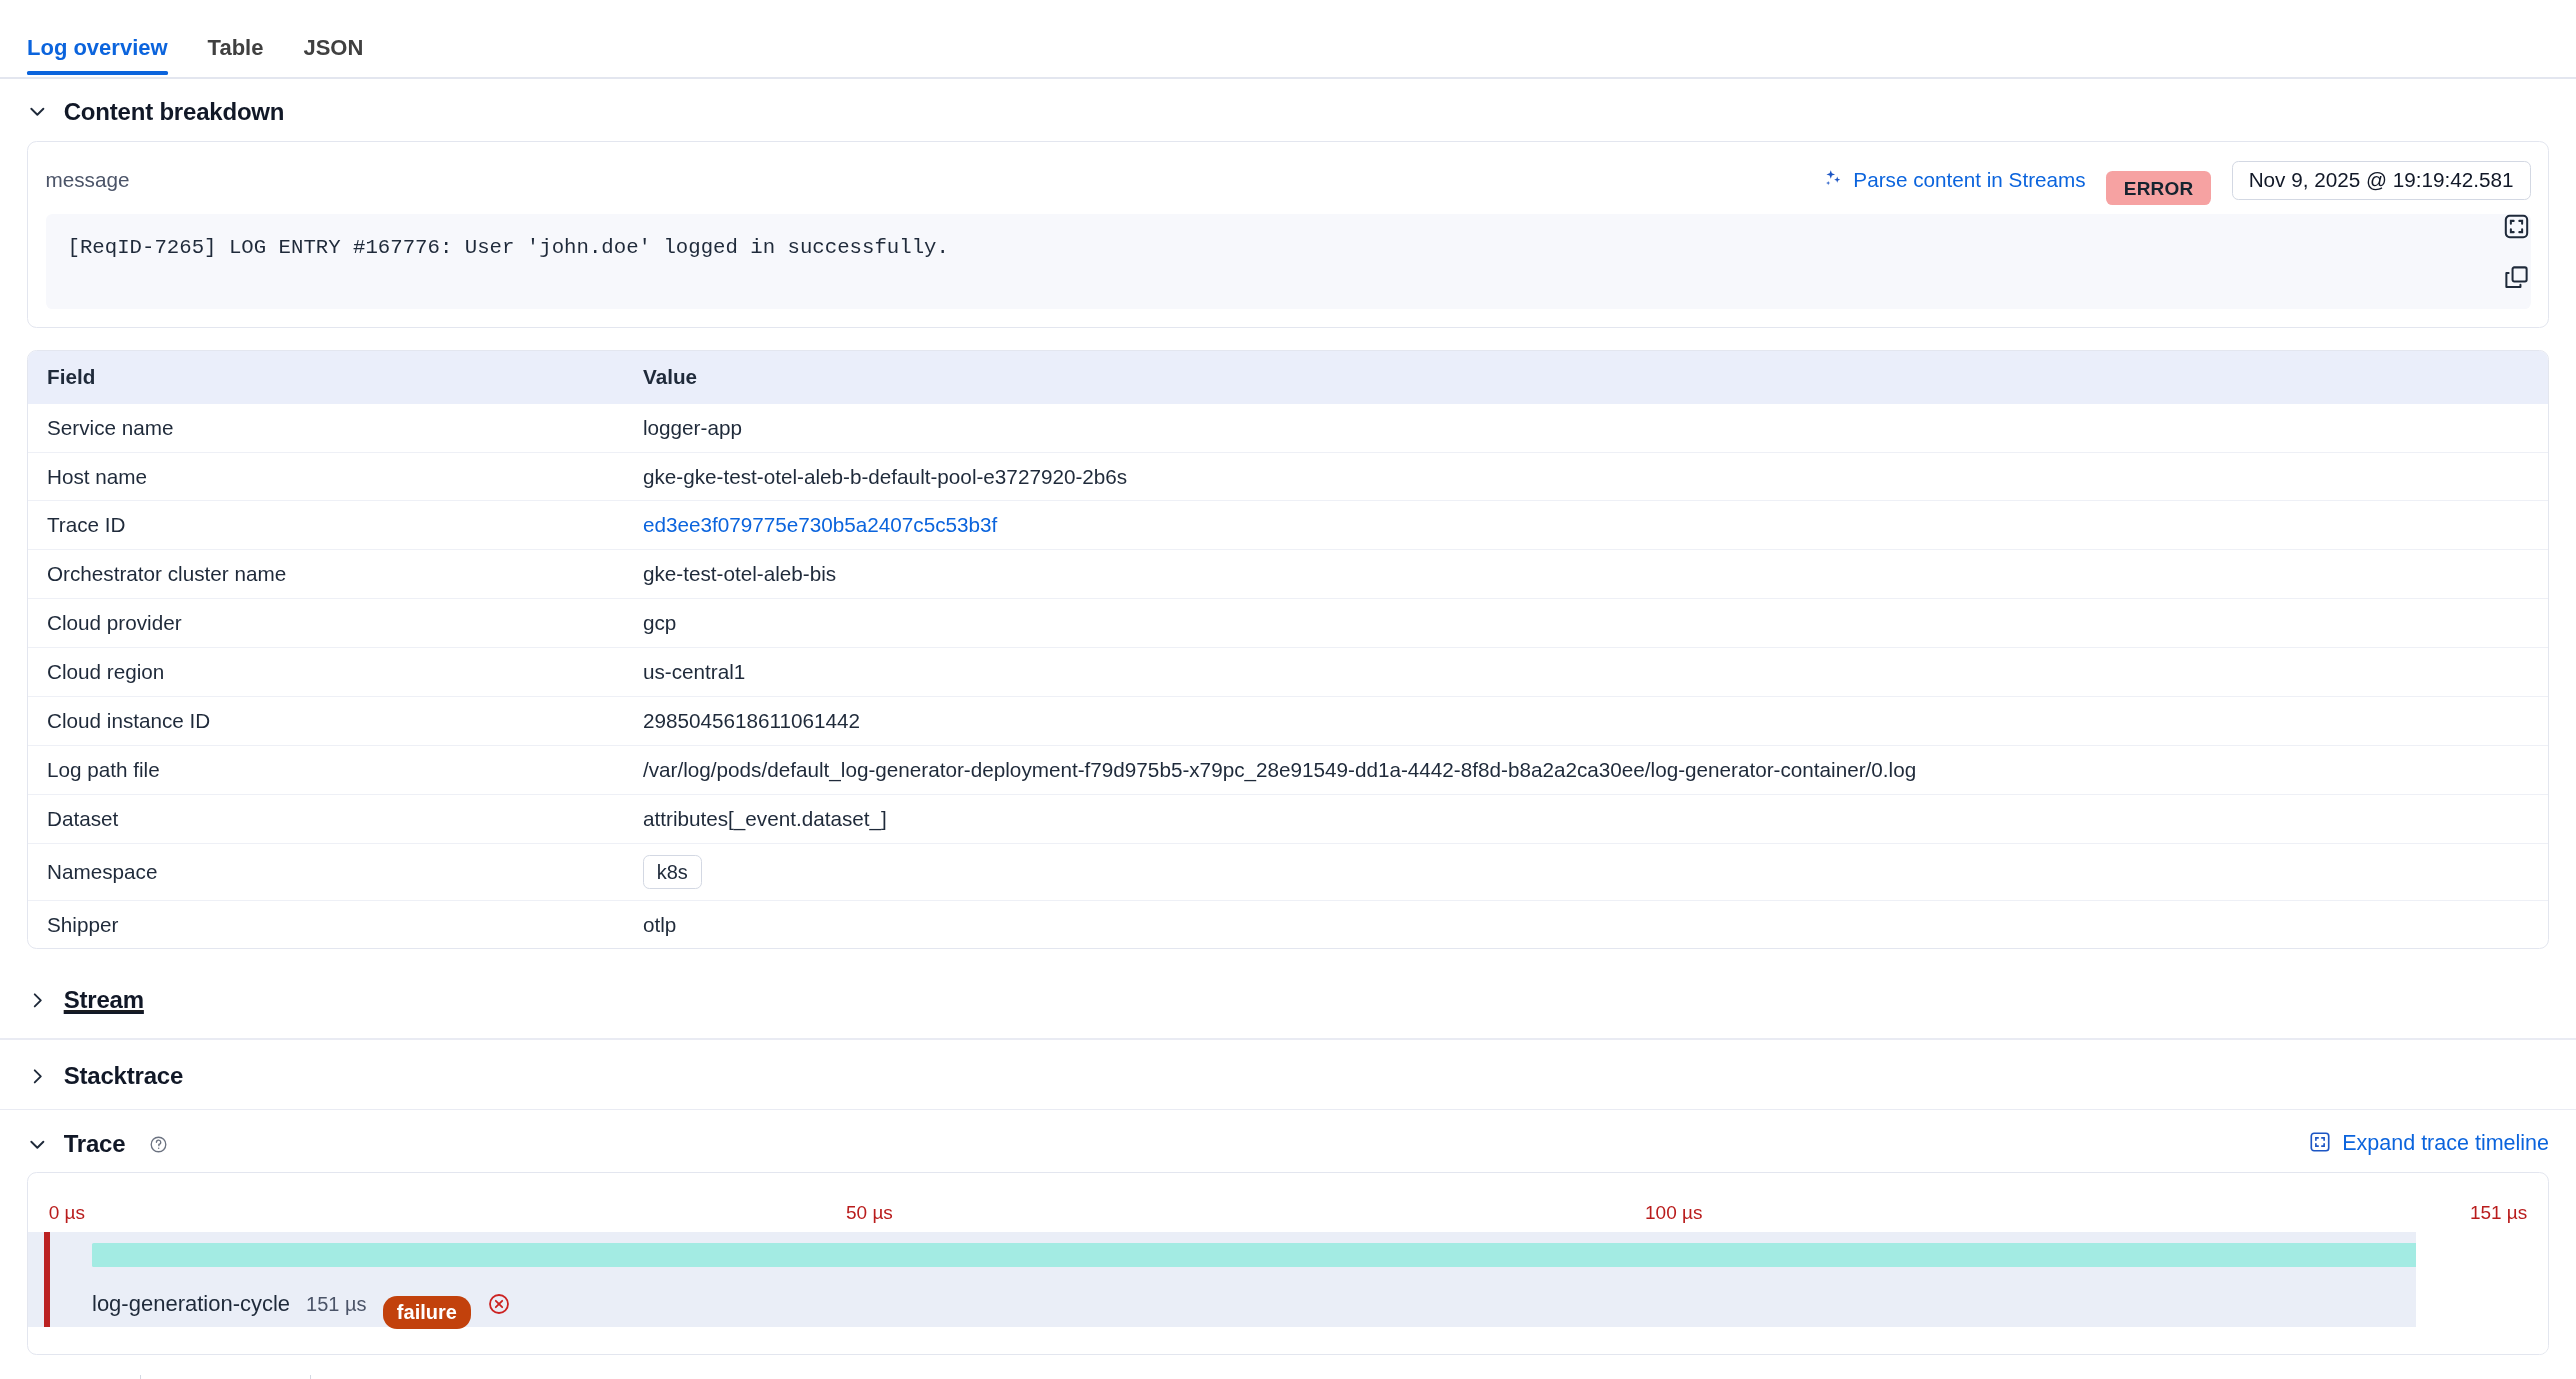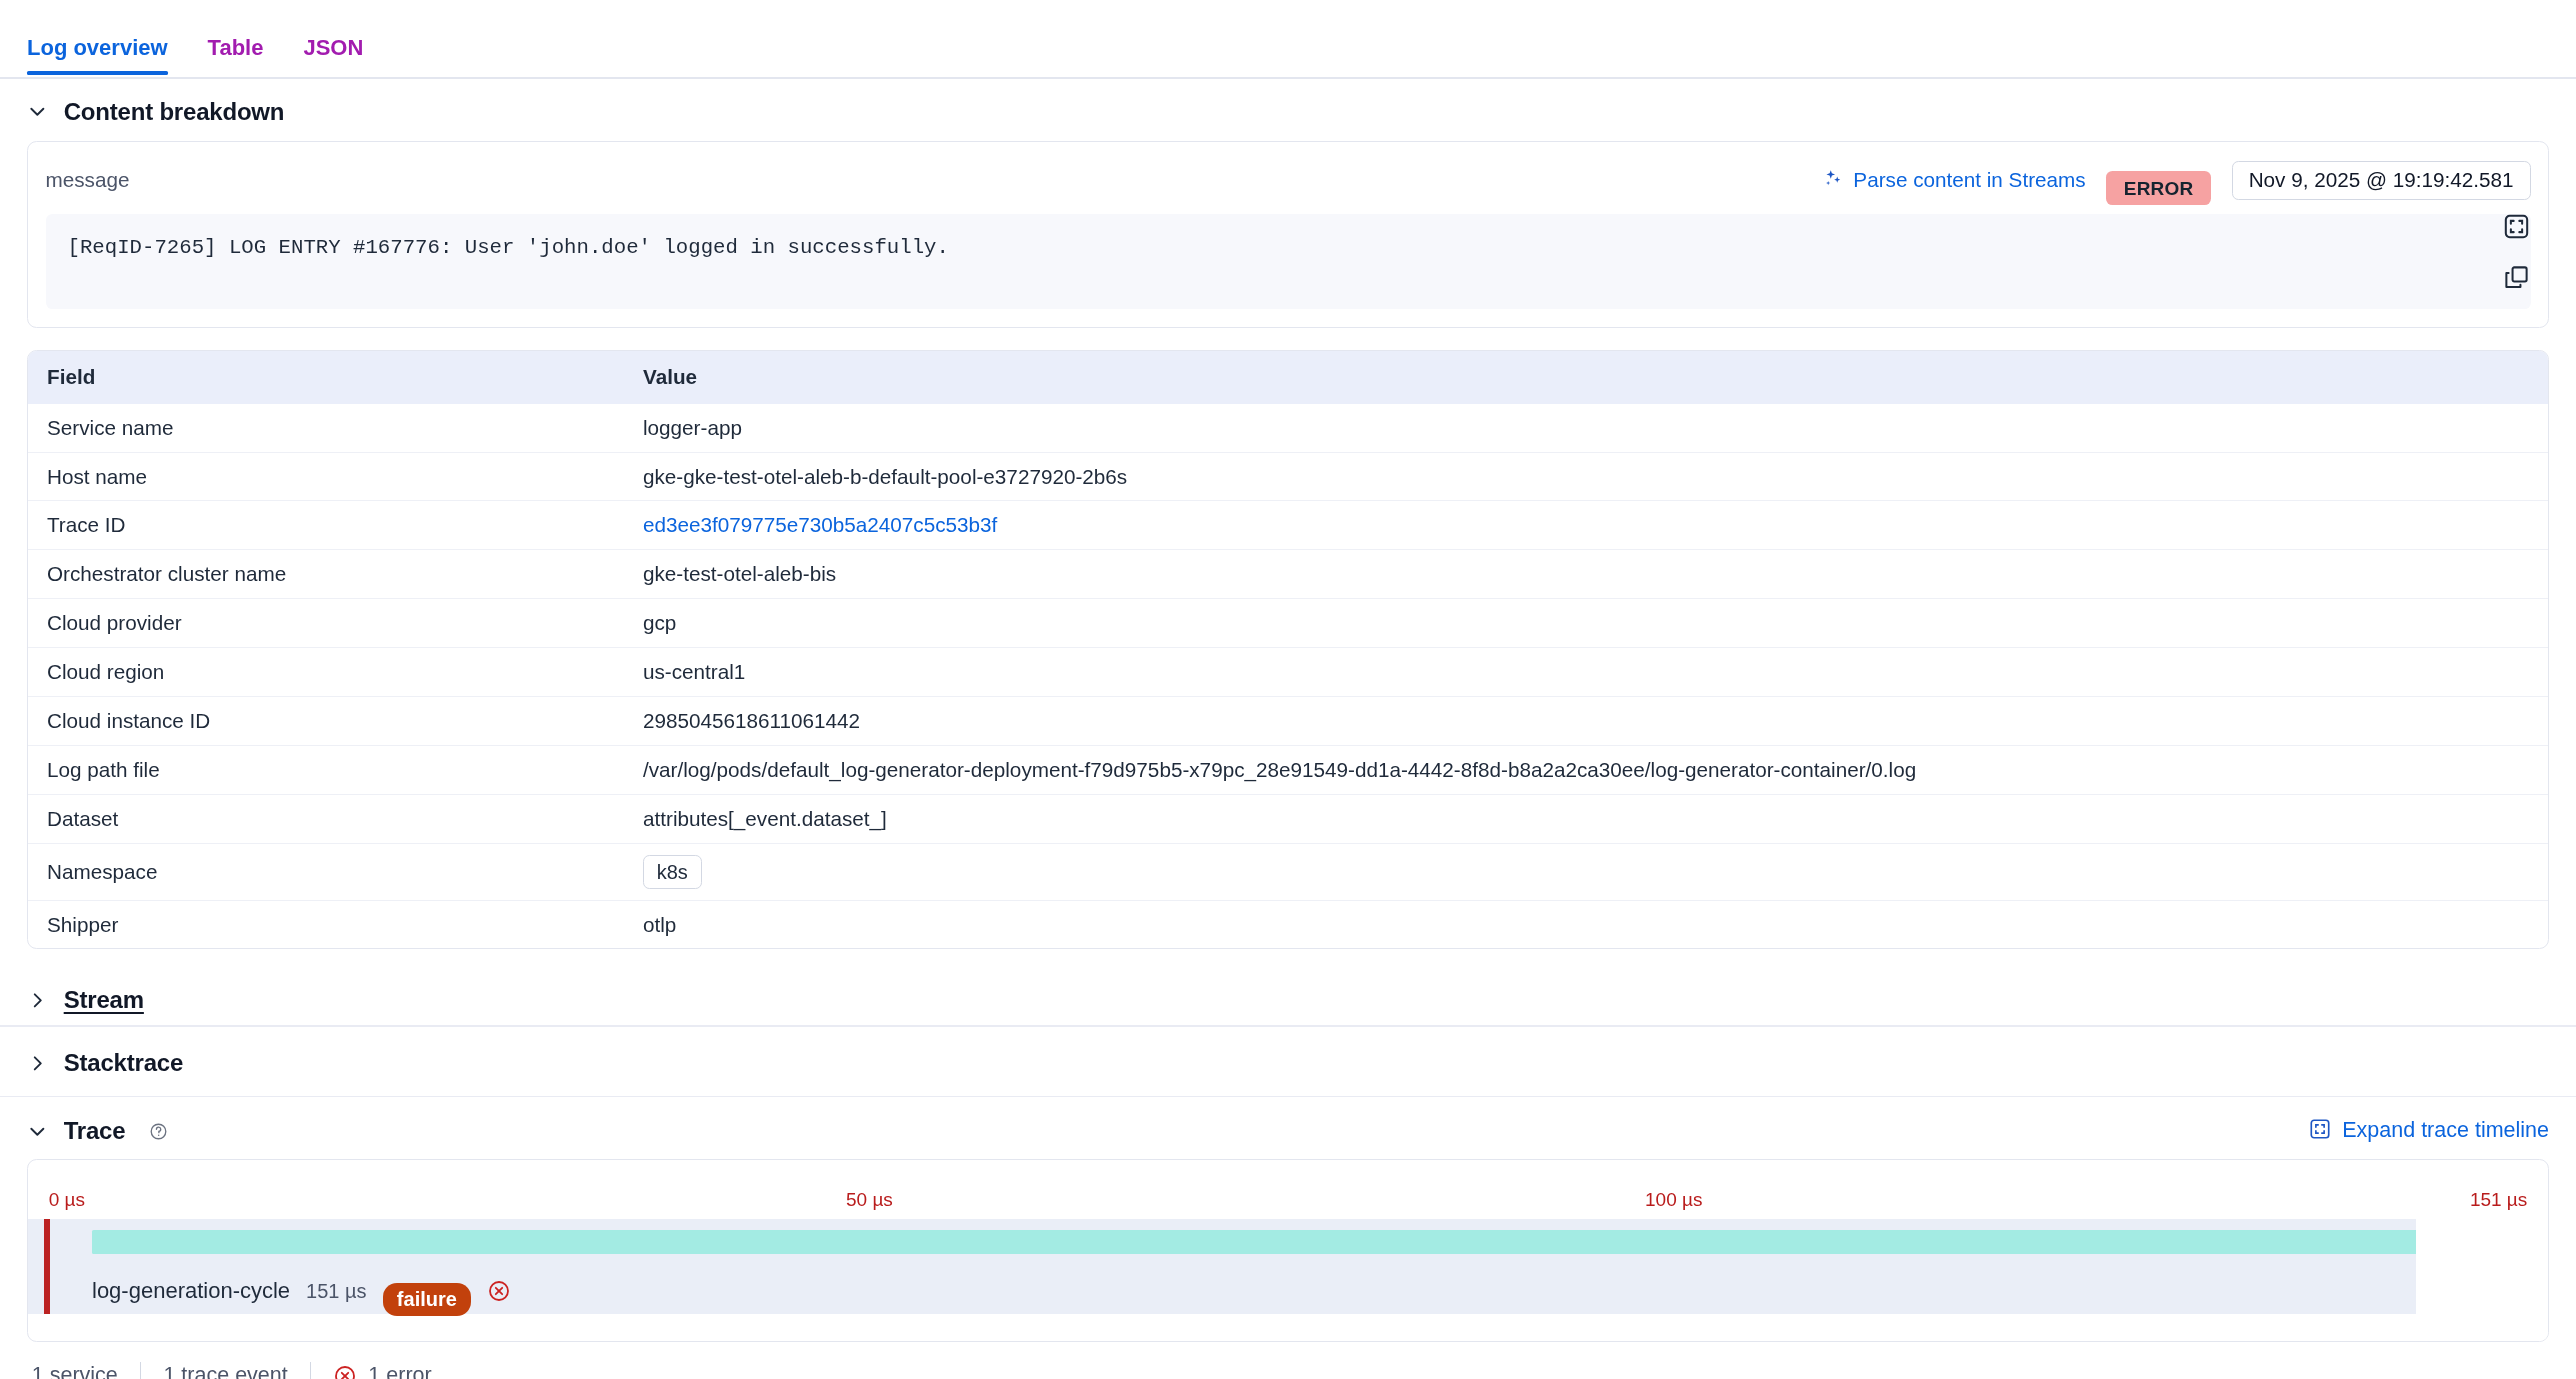--- a/index.html
+++ b/index.html
@@ -23,21 +23,21 @@
     content: "";
     position: absolute;
     left: 0; right: 0; bottom: 0;
     height: 1.6px;
     background: #e3e6ef;
   }
   .tab {
     position: relative;
     font-size: 22px;
     font-weight: 700;
-    color: #a21caf;
+    color: #404040;
     padding: 0 0 16px 0;
     margin-right: 40px;
     cursor: pointer;
     line-height: 1;
     z-index: 2;
   }
   .tab.active { color: #0b64dd; }
   .tab.active::after {
     content: "";
     position: absolute;
@@ -415,21 +415,21 @@
         <td><span class="val-chip">k8s</span></td>
       </tr>
       <tr>
         <td class="c1">Shipper</td>
         <td>otlp</td>
       </tr>
     </tbody>
   </table>
 </div>
 
-<div class="section-hd" style="padding-top:27px;padding-bottom:13px;">
+<div class="section-hd" style="padding-top:27px;padding-bottom:26px;text-decoration:underline;">
   <span class="chev">
     <svg width="20.7" height="20.7" viewBox="0 0 24 24" fill="none" stroke="#1f2a3a" stroke-width="2.2" stroke-linecap="round" stroke-linejoin="round">
         <polyline points="9,5 16,12 9,19"></polyline>
       </svg>
   </span>
   <span class="section-title u">Stream</span>
 </div>
 <div class="hdr-rule"></div>
 
 <div class="section-hd" style="padding-top:24px;padding-bottom:20.7px;">

